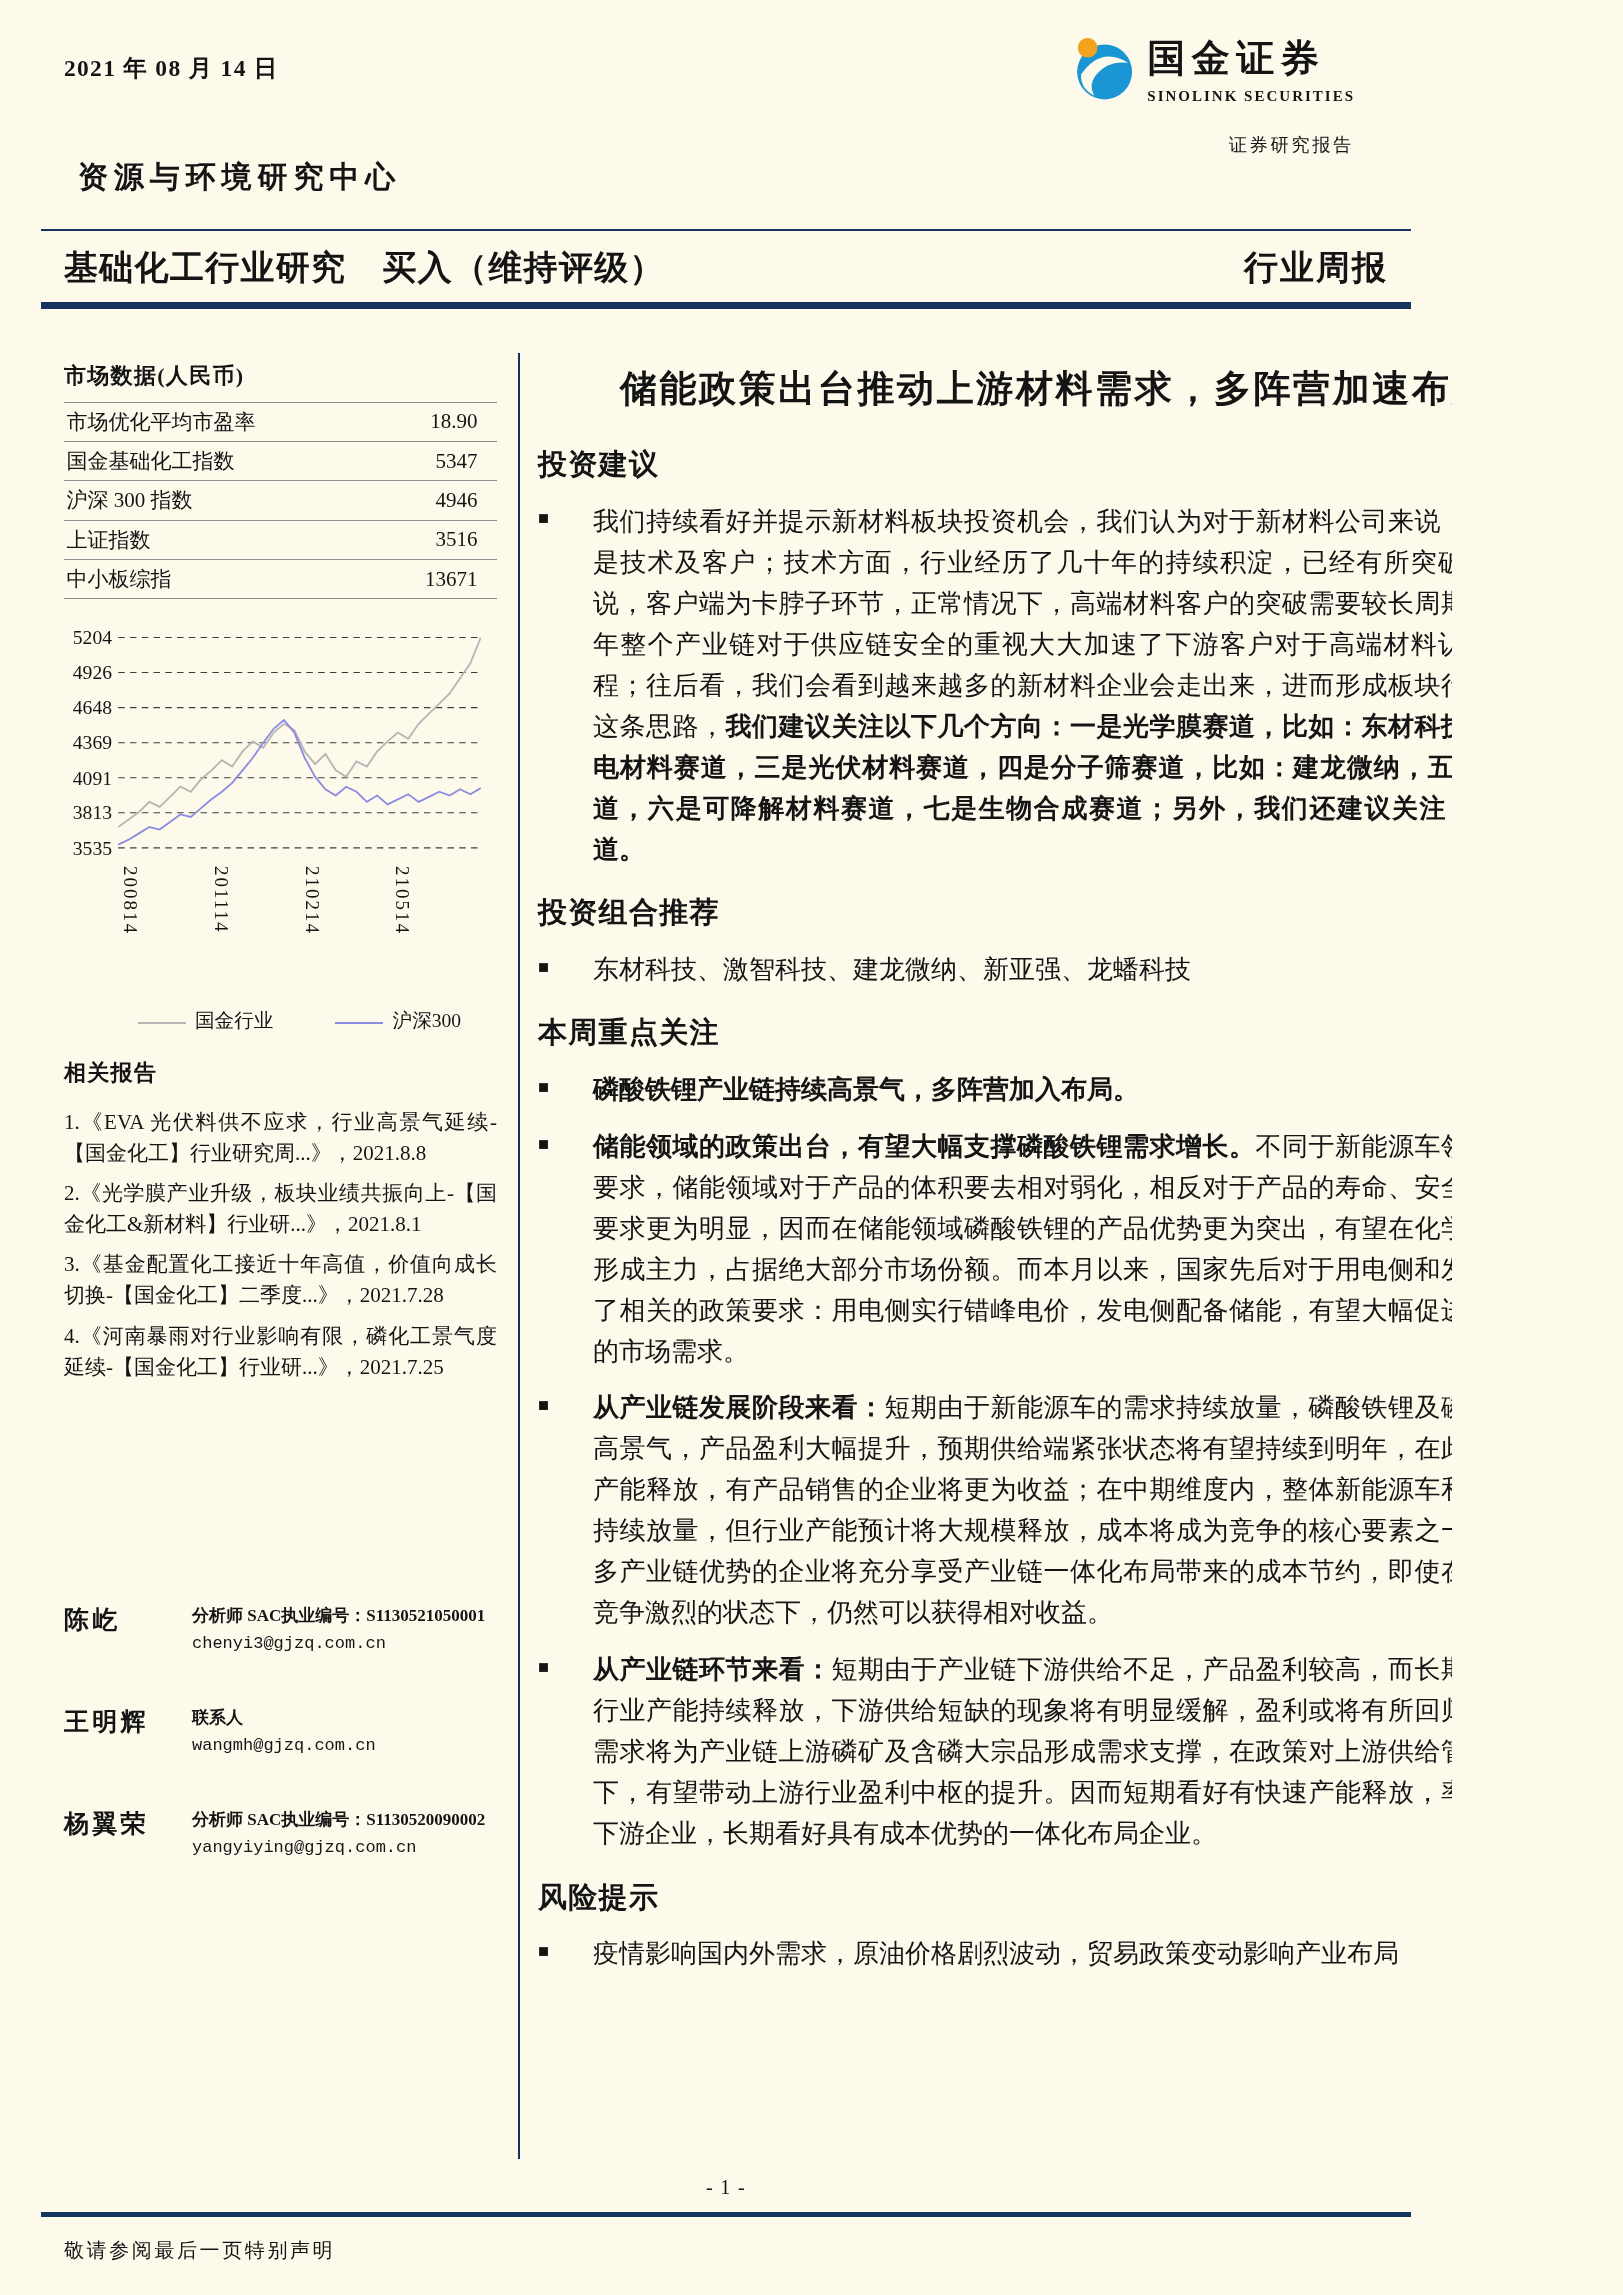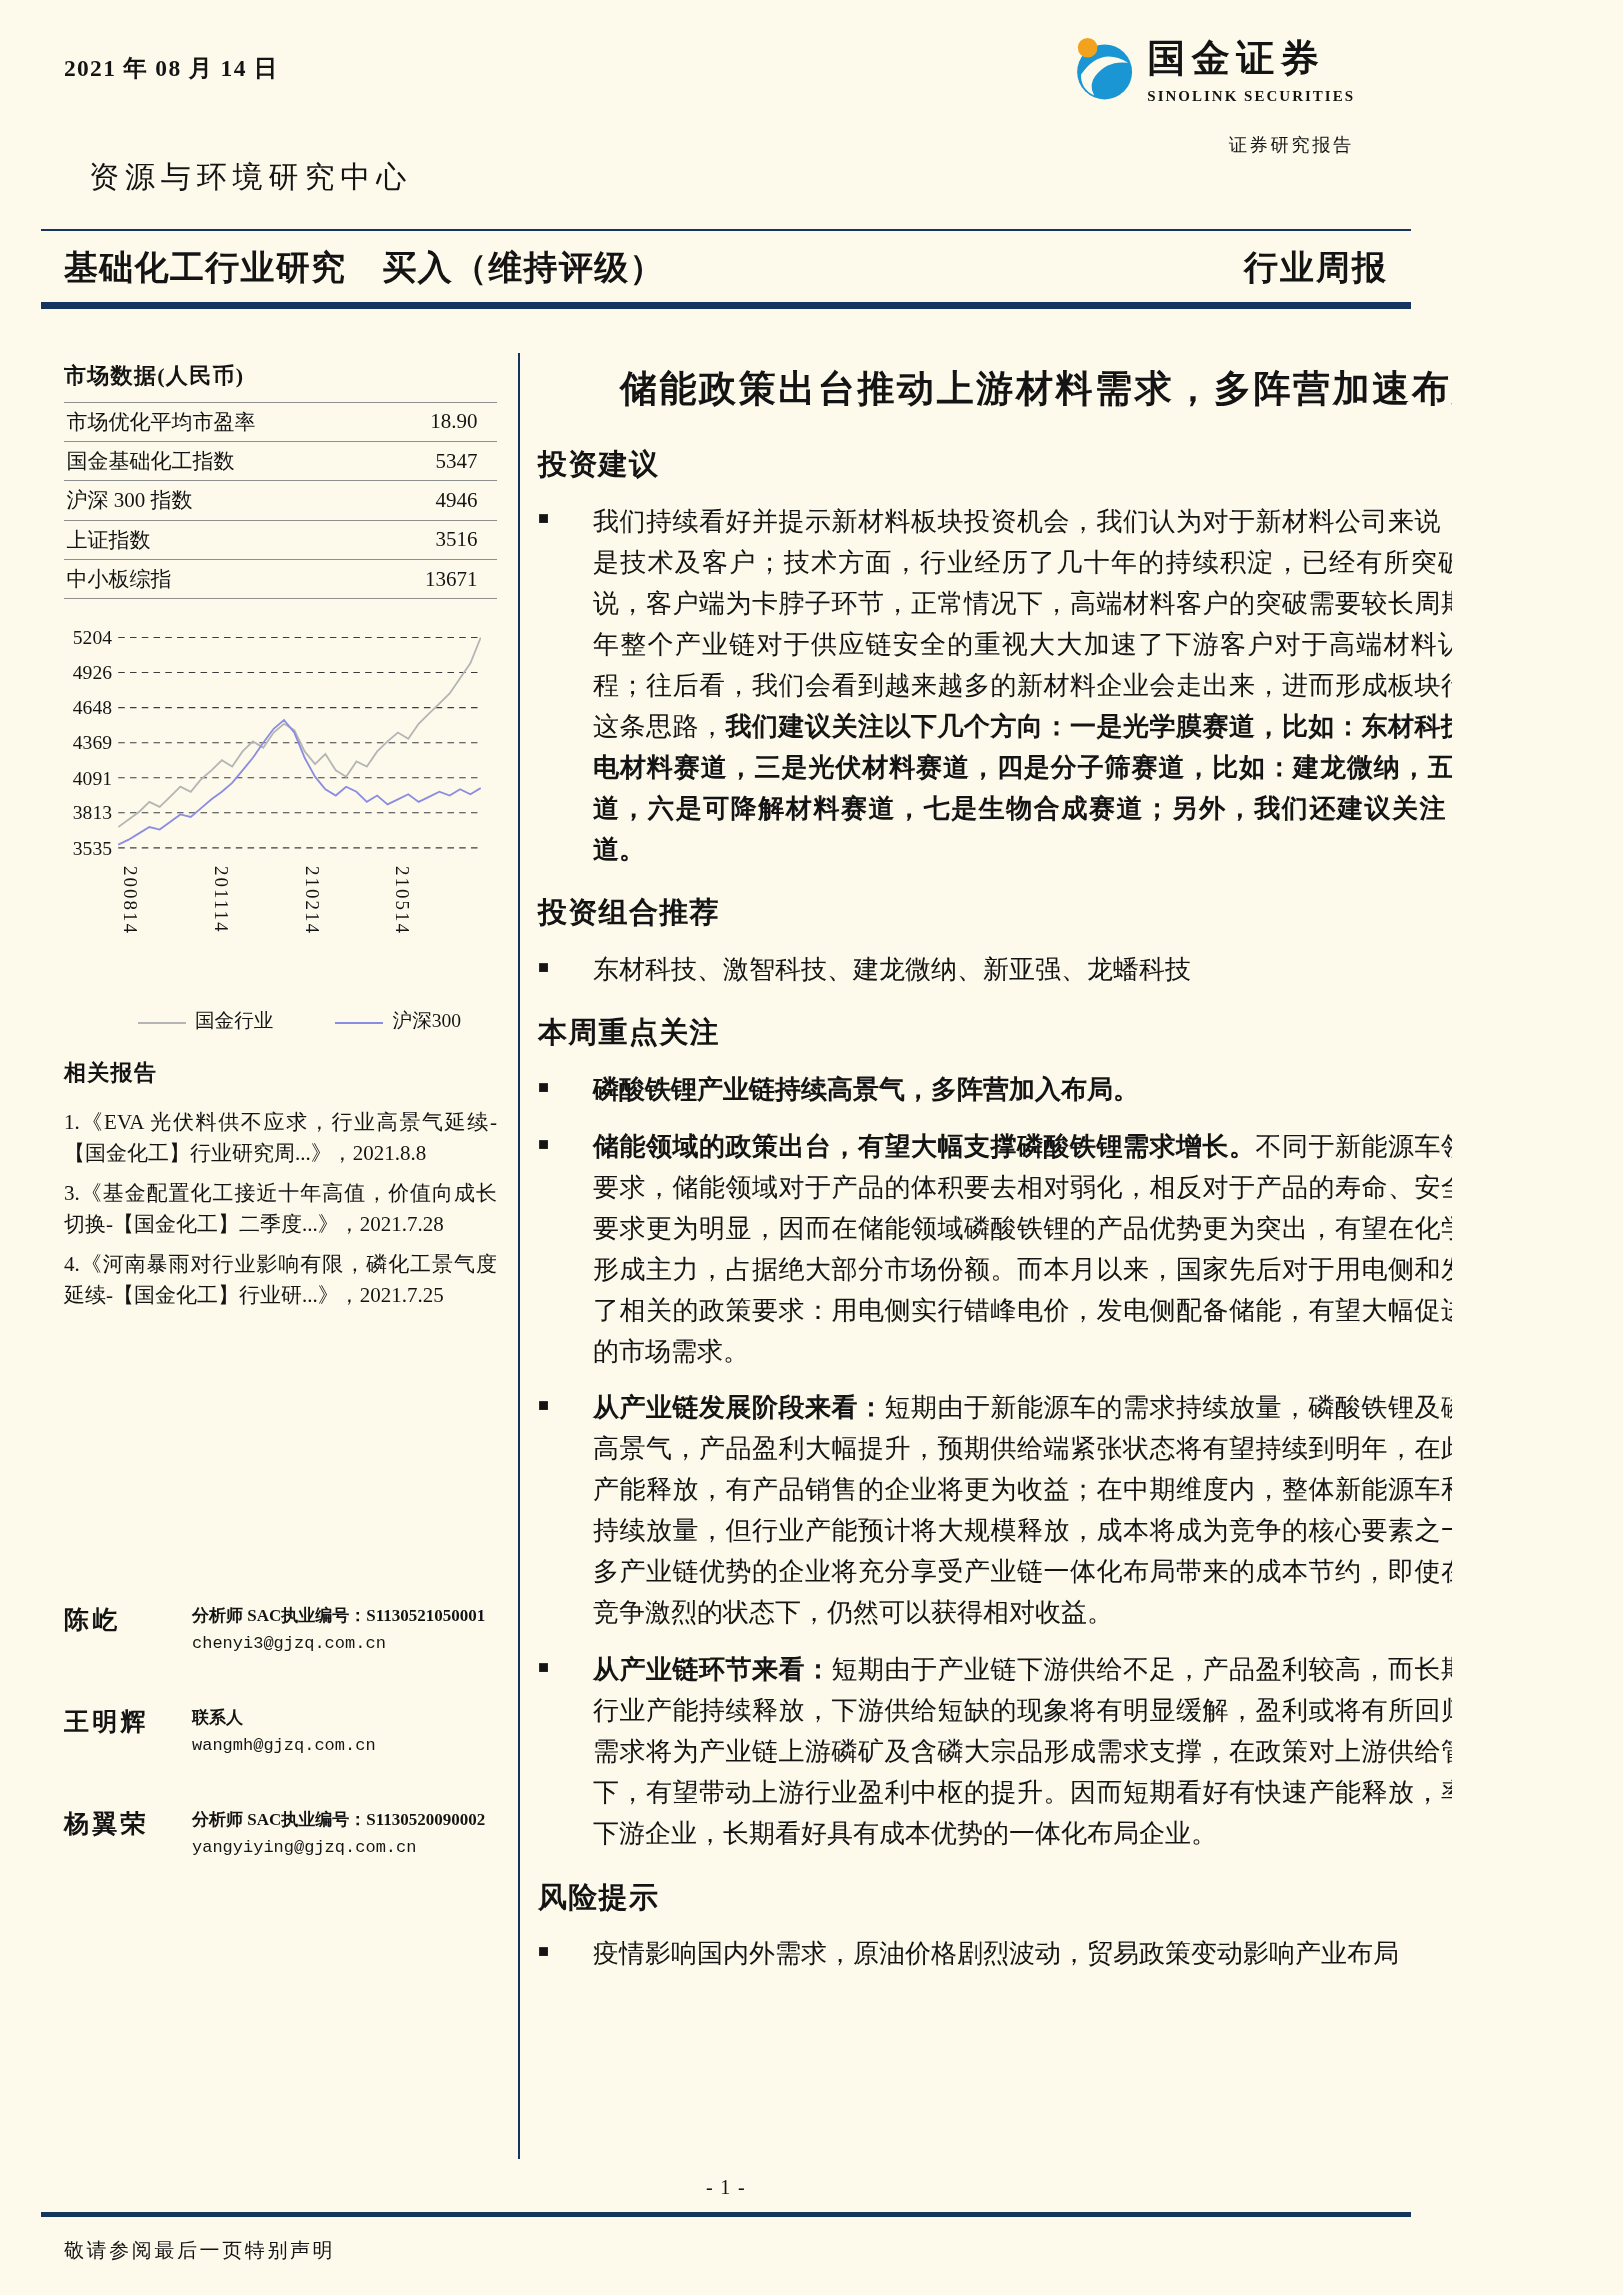--- a/index.html
+++ b/index.html
@@ -6,21 +6,21 @@
   html,body { background:#fdfaec; }
   body { font-family:"Liberation Serif", serif; color:#141414; }
   .page { position:relative; width:1452px; height:2295px; background:#fdfaec; overflow:hidden; }
 
   
   .date { position:absolute; left:64px; top:52px; font-size:23.5px; font-weight:bold; letter-spacing:1.3px; }
   .logo { position:absolute; top:33px; right:97px; display:flex; align-items:center; gap:11.8px; }
   .logo-cn { font-size:38px; font-weight:bold; letter-spacing:6.5px; }
   .logo-en { font-size:15px; font-weight:bold; letter-spacing:2px; margin-top:3.9px; }
   .report-tag { position:absolute; top:132px; right:98px; font-size:18.3px; letter-spacing:2.6px; }
-  .center-name { position:absolute; left:78px; top:157px; font-size:30px; font-weight:normal; letter-spacing:5.9px;margin-left:11px; }
+  .center-name { position:absolute; left:78px; top:157px; font-size:30px; font-weight:bold; letter-spacing:5.9px; }
 
   .rule { position:absolute; left:41px; right:41px; background:#16355e; }
   .rule-top { top:229px; height:2px; }
   .rule-bottom { top:302px; height:6.5px; }
   .band-left { position:absolute; left:64px; top:245px; font-size:34px; font-weight:bold; letter-spacing:1.3px; }
   .band-left .rating { margin-left:36px; }
   .band-right { position:absolute; right:64px; top:245px; font-size:34px; font-weight:bold; letter-spacing:2px; }
 
   .vdivider { position:absolute; left:518px; top:353px; width:2px; height:1806px; background:#16355e; }
 
@@ -152,20 +152,21 @@
       </div>
     <div id="chart-legend">
         <span class="lg-item"><span class="lg-line" style="background:#b5b5b5"></span>国金行业</span>
         <span class="lg-item"><span class="lg-line" style="background:#8c8ce0"></span>沪深300</span>
       </div>
   </div>
 
   <div class="related">
     <div class="related-title">相关报告</div>
     <div class="rel-item">1.《EVA 光伏料供不应求，行业高景气延续-【国金化工】行业研究周...》，2021.8.8</div>
+    <div class="rel-item">2.《光学膜产业升级，板块业绩共振向上-【国金化工&amp;新材料】行业研...》，2021.8.1</div>
     <div class="rel-item">3.《基金配置化工接近十年高值，价值向成长切换-【国金化工】二季度...》，2021.7.28</div>
     <div class="rel-item">4.《河南暴雨对行业影响有限，磷化工景气度延续-【国金化工】行业研...》，2021.7.25</div>
   </div>
 
   <div class="analysts">
     <div class="analyst">
       <div class="a-name">陈屹</div>
       <div>
         <div class="a-role">分析师 SAC执业编号：S1130521050001</div>
         <div class="a-email">chenyi3@gjzq.com.cn</div>

